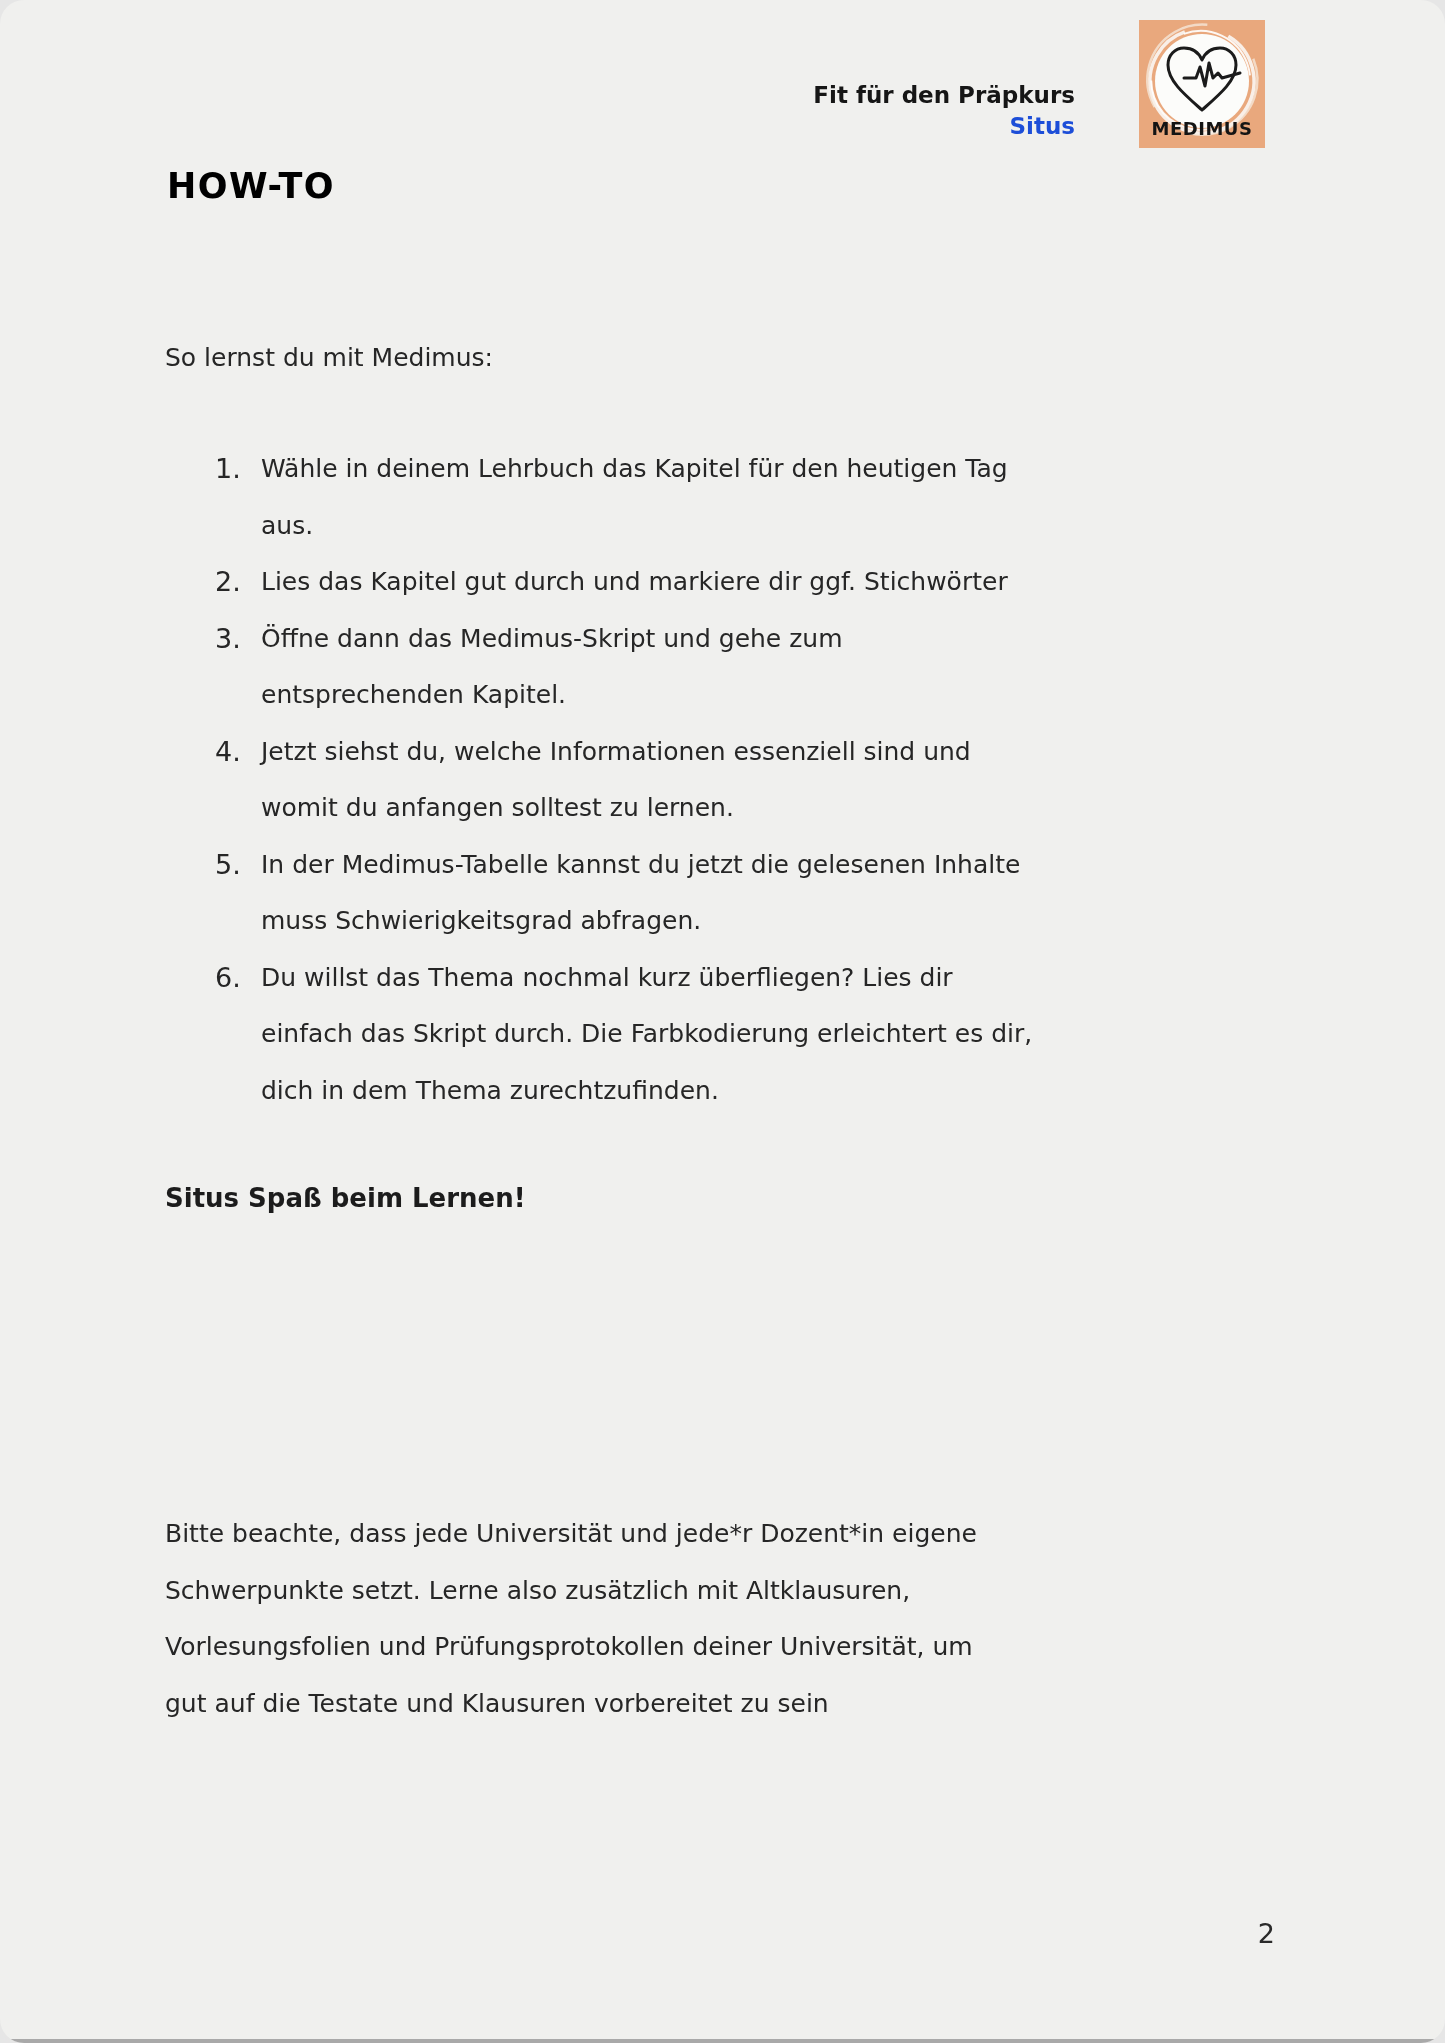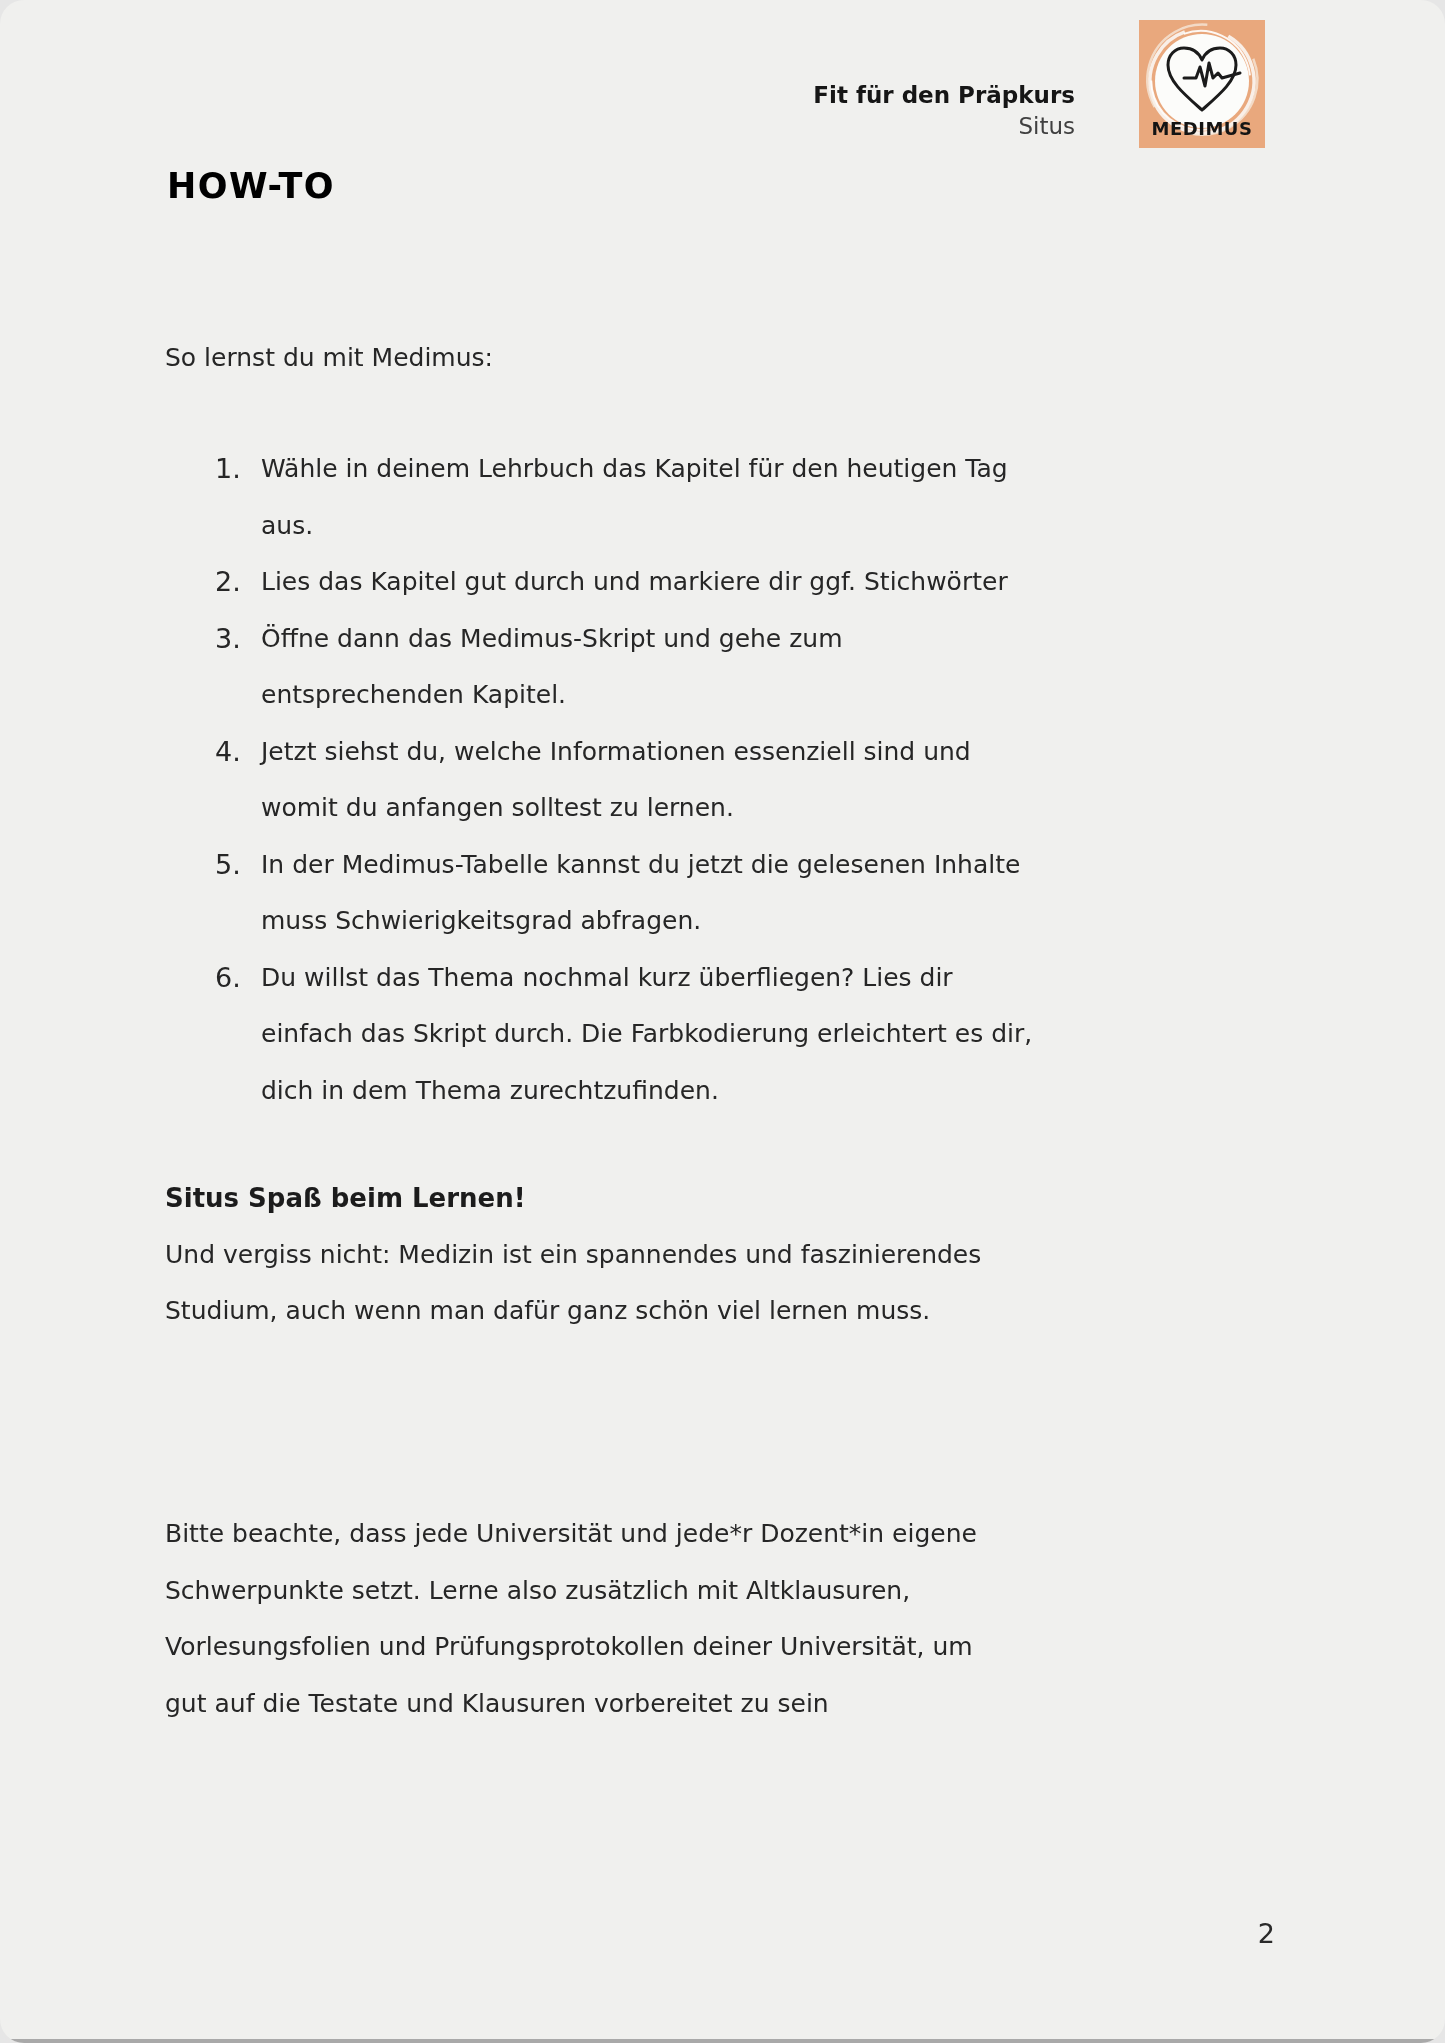--- a/index.html
+++ b/index.html
@@ -27,21 +27,21 @@
   }
   .header-text {
     text-align: right;
     margin-top: 60px;
     margin-right: 64px;
     line-height: 31px;
     font-size: 23px;
     color: #161616;
   }
   .header-title { font-weight: bold; }
-  .header-subtitle { font-weight: normal; color: #404040; }
+  .header-subtitle { font-weight: bold; color: #1d4ed8; }
 
   .logo {
     position: relative;
     width: 126px;
     height: 128px;
     background: #e9a87d;
     flex: 0 0 auto;
   }
   .logo svg { position: absolute; top: 0; left: 0; }
   .logo-brand {
@@ -191,22 +191,20 @@
     <div class="step">
       <span class="step-num">6.</span>
       <span class="step-text body-text">Du willst das Thema nochmal kurz überfliegen? Lies dir
 einfach das Skript durch. Die Farbkodierung erleichtert es dir,
 dich in dem Thema zurechtzufinden.</span>
     </div>
   </div>
 
   <div class="encouragement">
     <div class="encouragement-heading">Situs Spaß beim Lernen!</div>
-    <div class="body-text">Und vergiss nicht: Medizin ist ein spannendes und faszinierendes
-Studium, auch wenn man dafür ganz schön viel lernen muss.</div>
   </div>
 
   <div class="note body-text">Bitte beachte, dass jede Universität und jede*r Dozent*in eigene
 Schwerpunkte setzt. Lerne also zusätzlich mit Altklausuren,
 Vorlesungsfolien und Prüfungsprotokollen deiner Universität, um
 gut auf die Testate und Klausuren vorbereitet zu sein</div>
 
   <div class="page-number">2</div>
 
   <div class="bottom-edge"></div>

